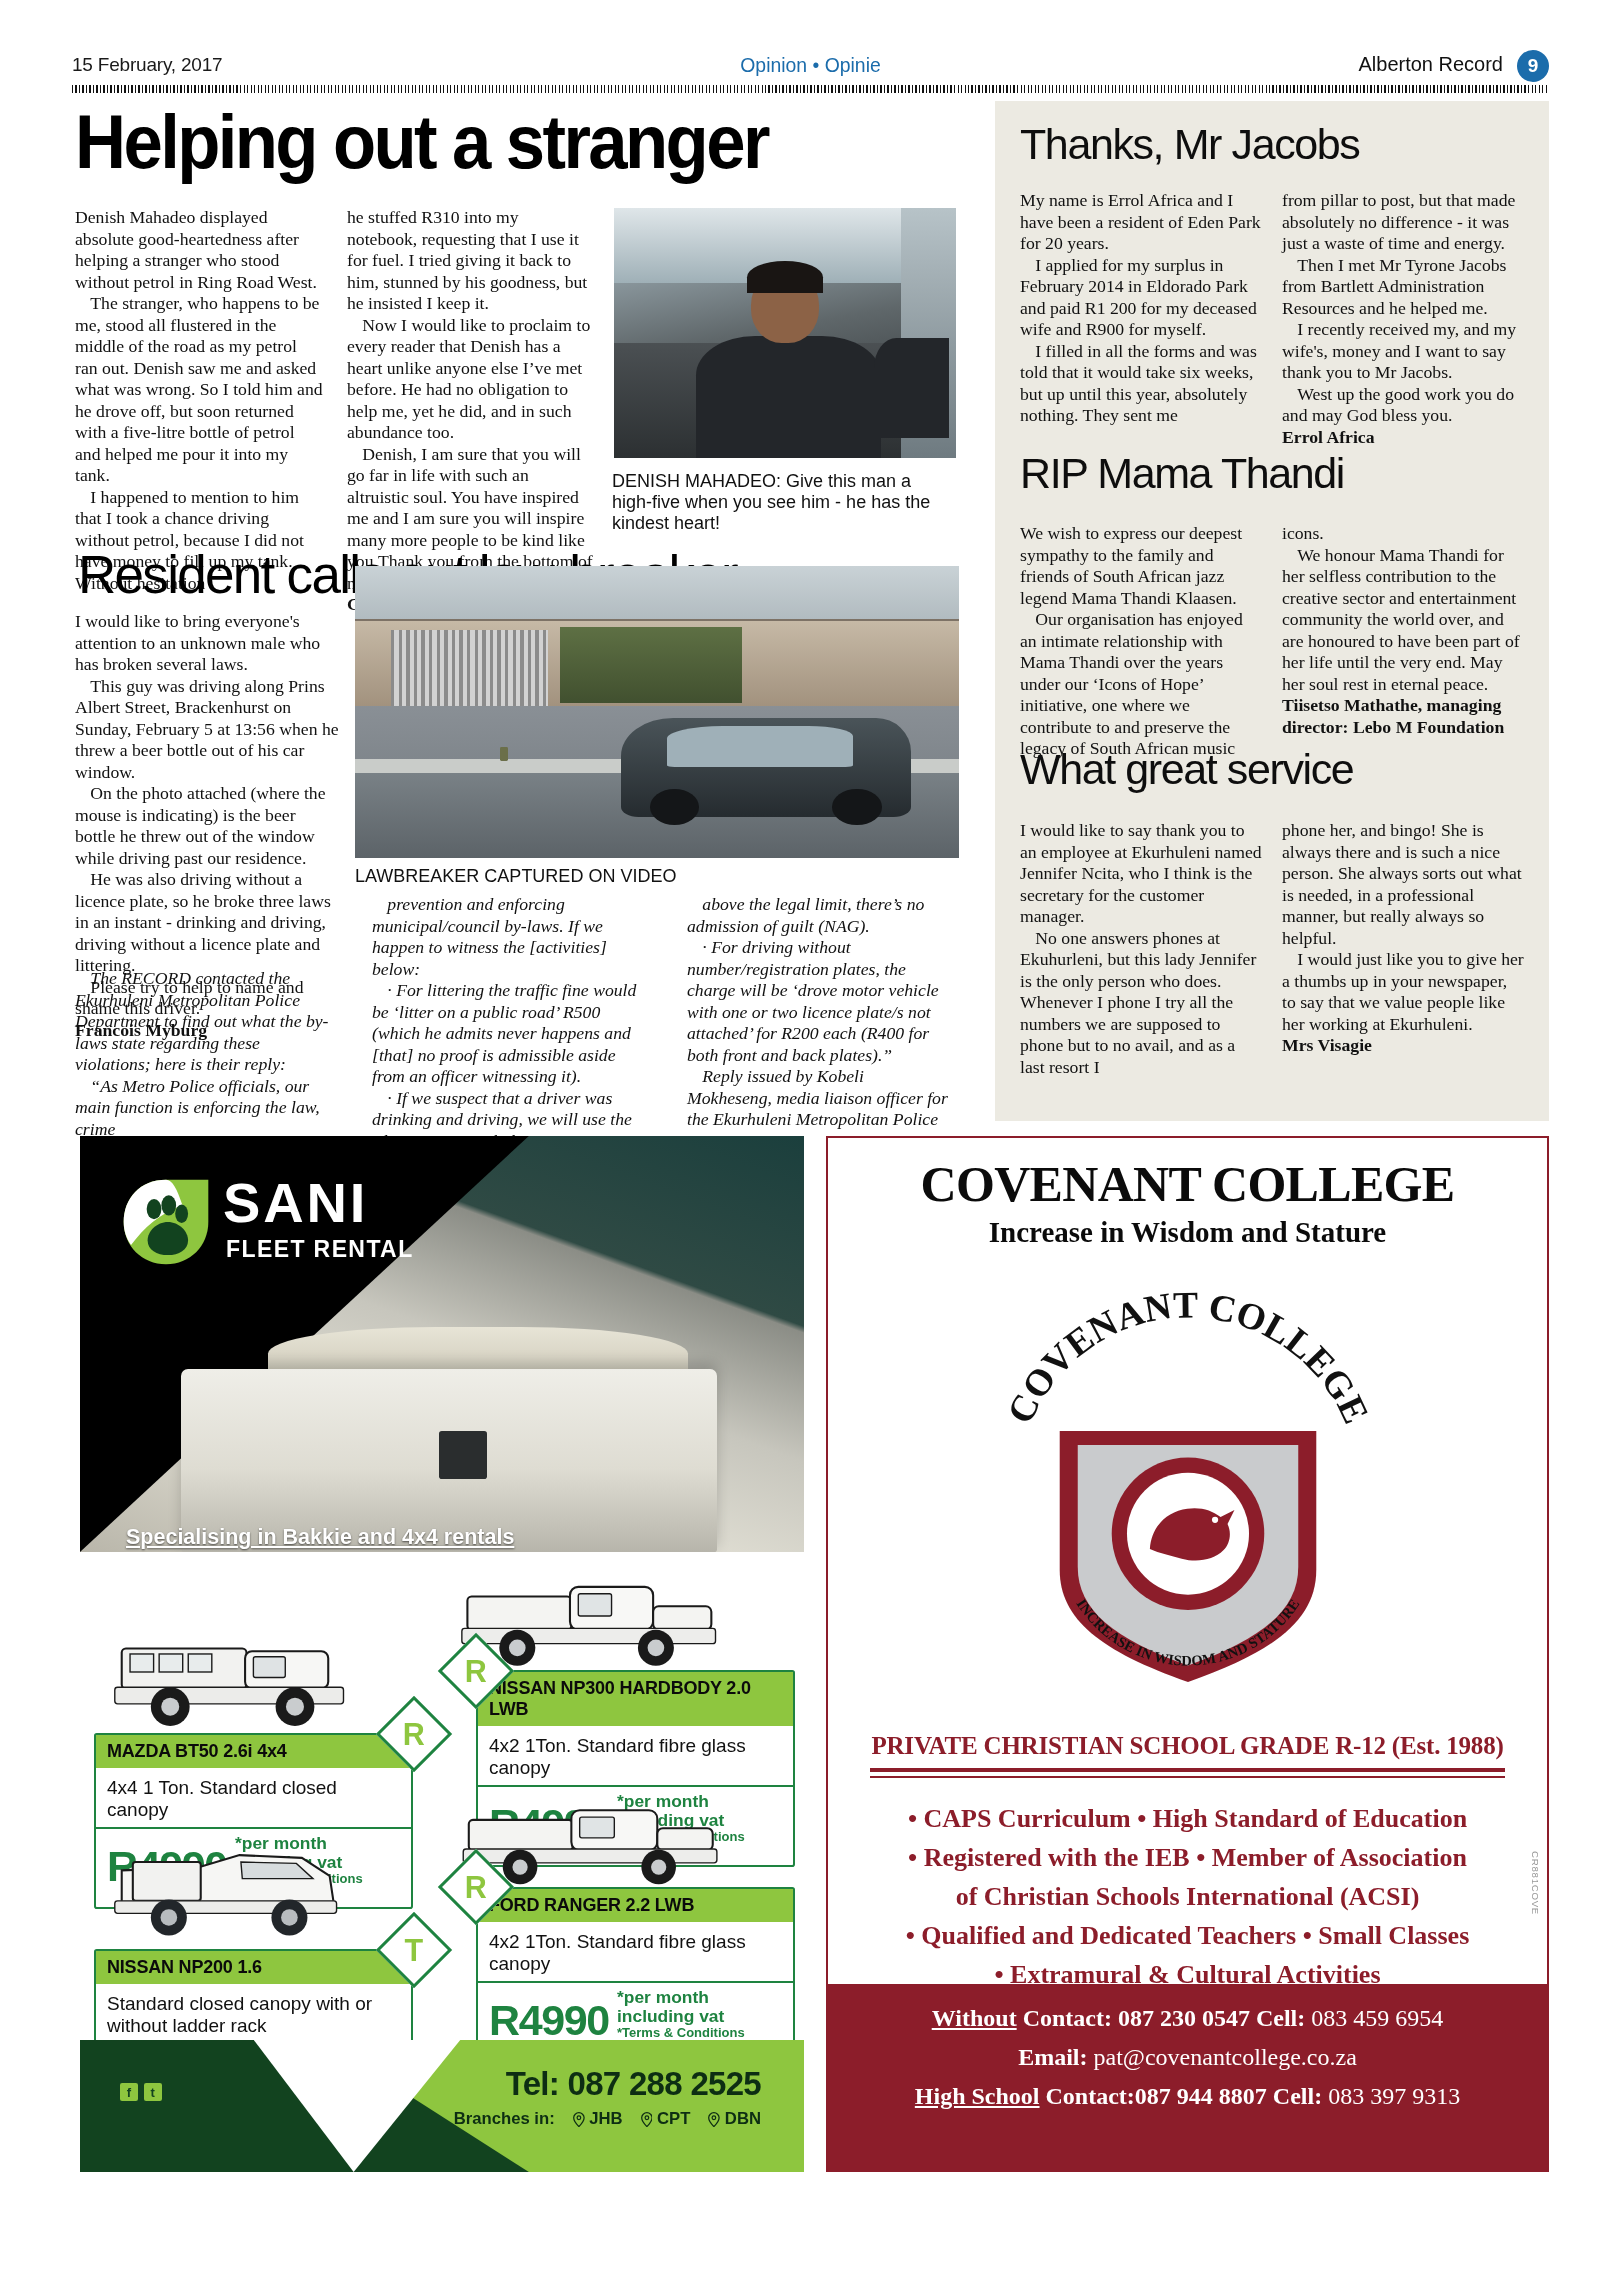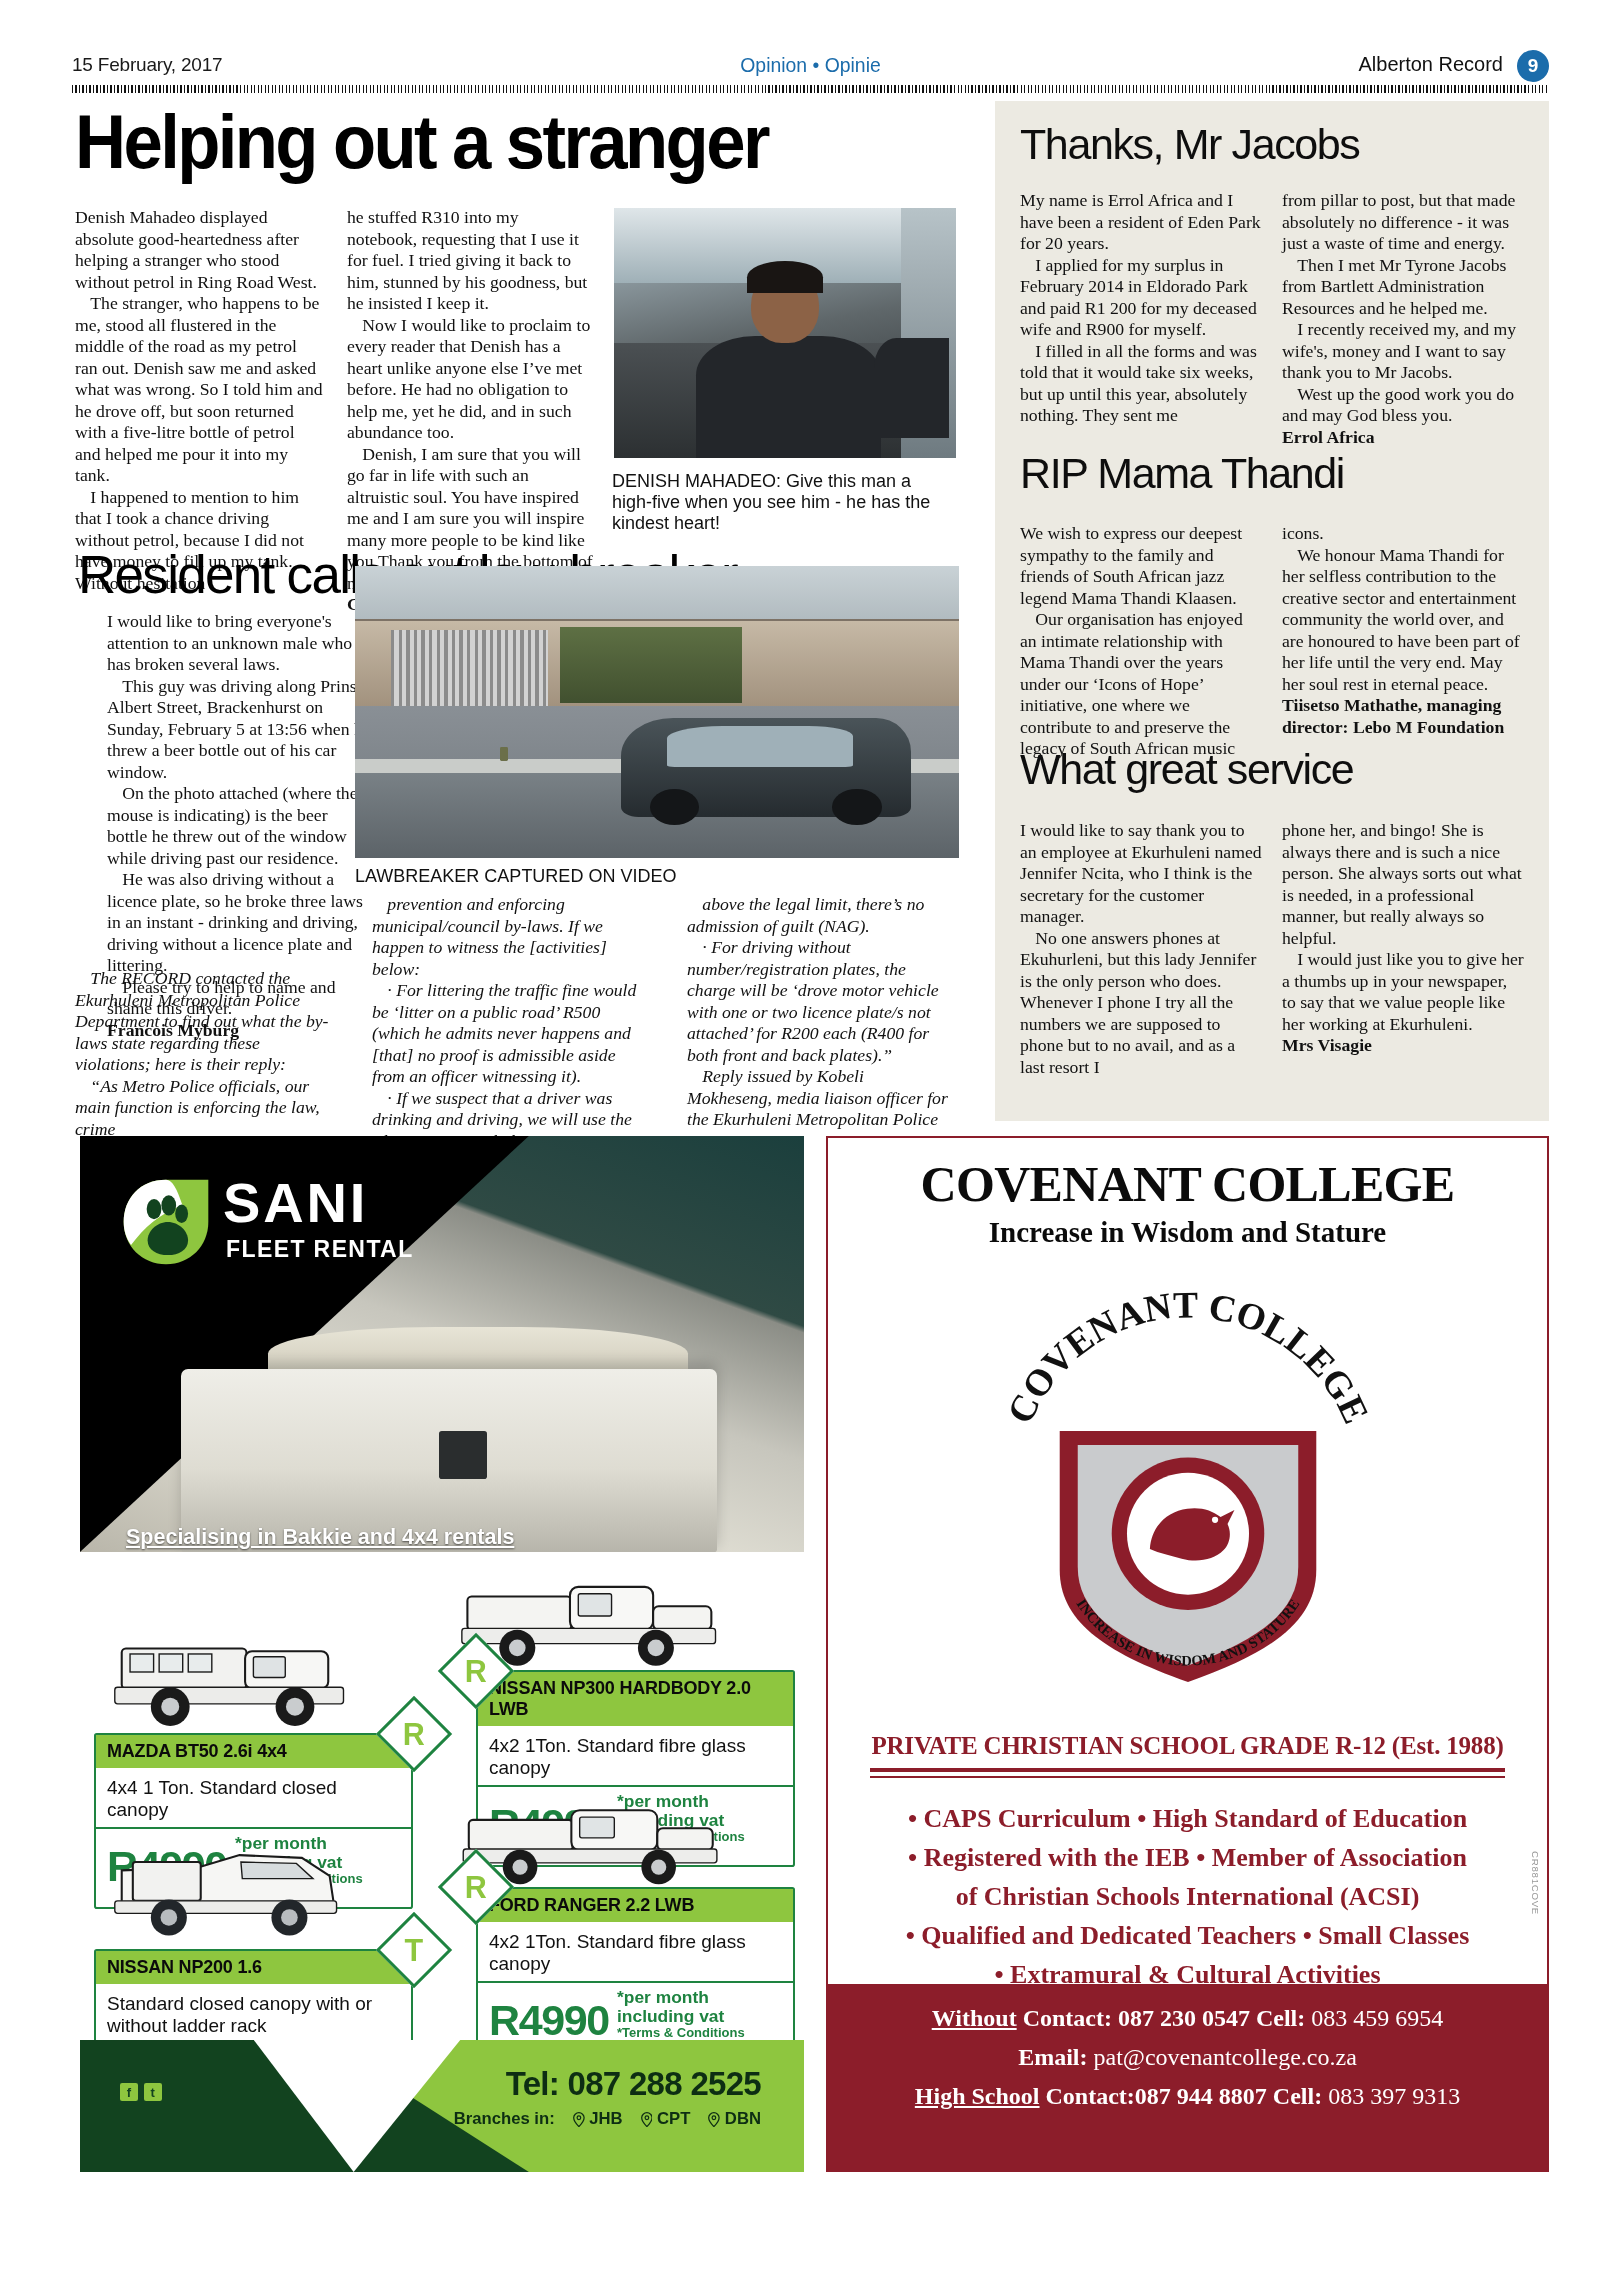--- a/index.html
+++ b/index.html
@@ -226,21 +226,21 @@
     <div class="window"></div>
     <div class="torso"></div>
     <div class="arm"></div>
     <div class="face"></div>
     <div class="hair"></div>
   </div>
   <div class="caption" style="left:612px; top:471px; width:344px;">DENISH MAHADEO: Give this man a high-five when you see him - he has the kindest heart!</div>
 
   <div class="hl-sub">Resident calls out law-breaker</div>
 
-  <div class="col" style="left:75px; top:611px; width:264px;margin-left:32px;">
+  <div class="col" style="left:75px; top:611px; width:264px;">
     <p class="first">I would like to bring everyone's attention to an unknown male who has broken several laws.</p>
     <p>This guy was driving along Prins Albert Street, Brackenhurst on Sunday, February 5 at 13:56 when he threw a beer bottle out of his car window.</p>
     <p>On the photo attached (where the mouse is indicating) is the beer bottle he threw out of the window while driving past our residence.</p>
     <p>He was also driving without a licence plate, so he broke three laws in an instant - drinking and driving, driving without a licence plate and littering.</p>
     <p>Please try to help to name and shame this driver.</p>
     <p class="sig">Francois Myburg</p>
   </div>
   <div class="col italic" style="left:75px; top:968px; width:264px;">
     <p>The RECORD contacted the Ekurhuleni Metropolitan Police Department to find out what the by-laws state regarding these violations; here is their reply:</p>
     <p>“As Metro Police officials, our main function is enforcing the law, crime</p>

